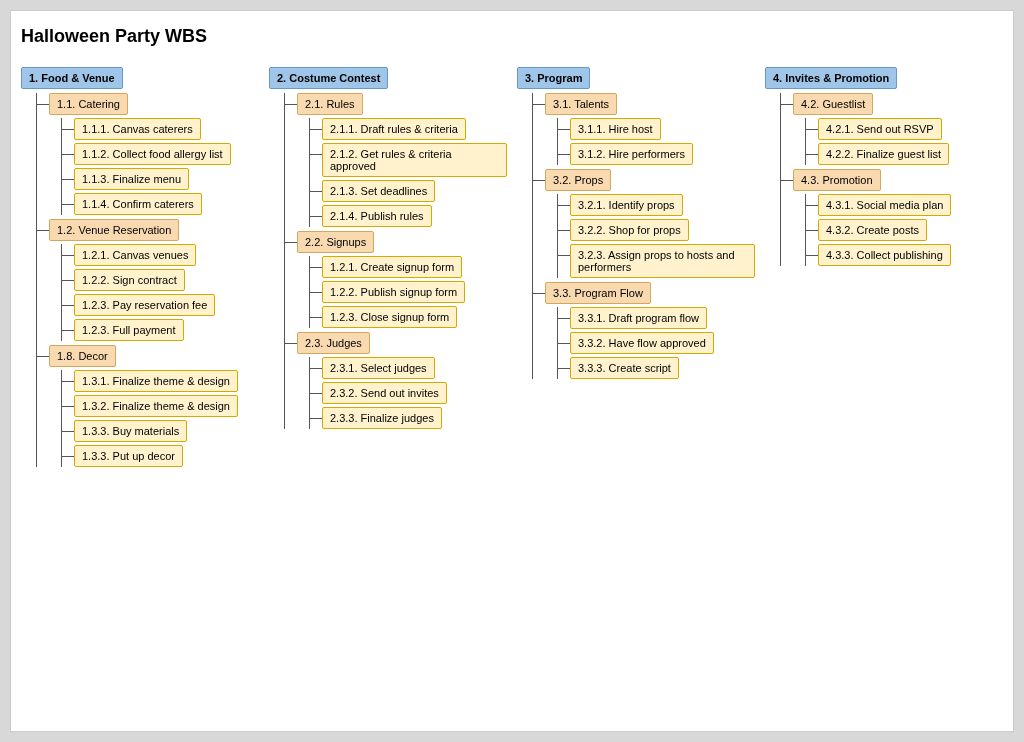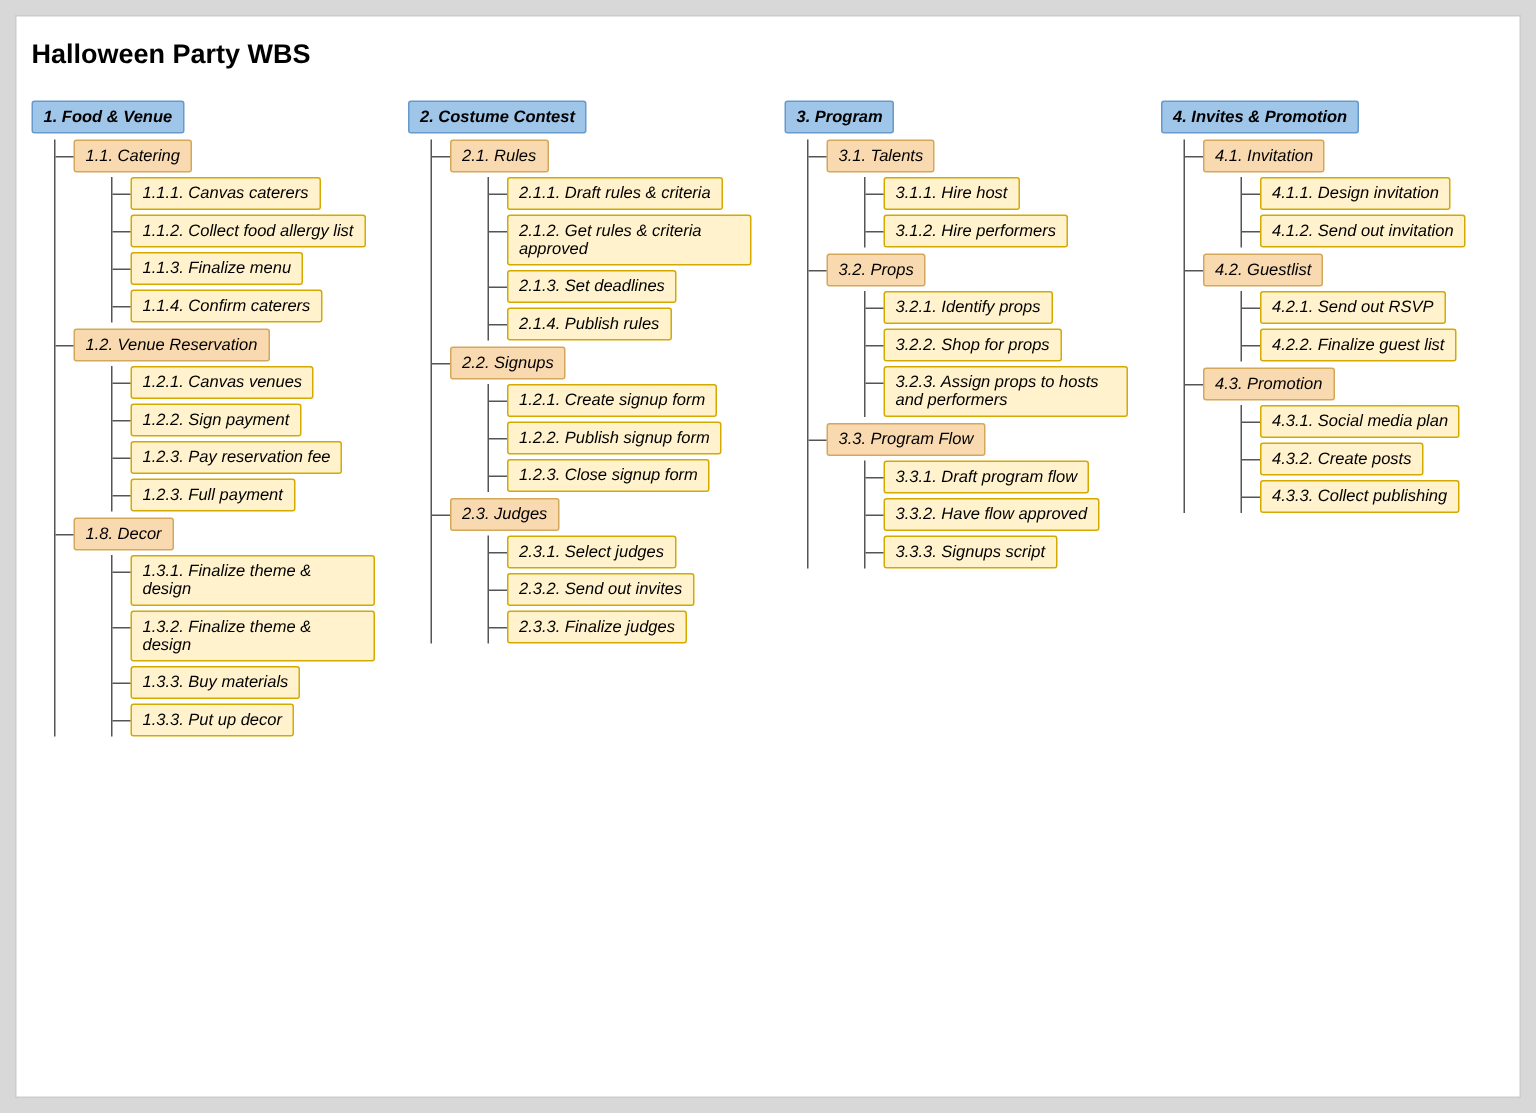--- a/index.html
+++ b/index.html
@@ -51,23 +51,22 @@
       padding: 4px 7px;
       border-radius: 2px;
       font-size: 11px;
       display: inline-block;
     }
 
     
     .main-layout {
       display: grid;
       grid-template-columns: 1fr 1fr 1fr 1fr;
-      gap: 22px;
+      gap: 10px;
       width: 100%;
-      font-style: italic;
     }
 
     .wbs-column {
       display: flex;
       flex-direction: column;
       align-items: flex-start;
       gap: 4px;
     }
 
     
@@ -90,21 +89,21 @@
     .l2-item::before {
       content: '';
       position: absolute;
       left: 0;
       top: 11px;
       width: 12px;
       height: 1px;
       background: #555;
     }
     .l3-wrap {
-      margin-left: 25px;
+      margin-left: 12px;
       border-left: 1px solid #555;
       padding-left: 0;
     }
     .l3-item {
       position: relative;
       padding-left: 12px;
       margin: 3px 0;
     }
     .l3-item::before {
       content: '';
@@ -138,21 +137,21 @@
               <div class="l3-item"><span class="box-yellow">1.1.2. Collect food allergy list</span></div>
               <div class="l3-item"><span class="box-yellow">1.1.3. Finalize menu</span></div>
               <div class="l3-item"><span class="box-yellow">1.1.4. Confirm caterers</span></div>
             </div>
           </div>
 
           <div class="l2-item">
             <span class="box-peach">1.2. Venue Reservation</span>
             <div class="l3-wrap">
               <div class="l3-item"><span class="box-yellow">1.2.1. Canvas venues</span></div>
-              <div class="l3-item"><span class="box-yellow">1.2.2. Sign payment</span></div>
+              <div class="l3-item"><span class="box-yellow">1.2.2. Sign contract</span></div>
               <div class="l3-item"><span class="box-yellow">1.2.3. Pay reservation fee</span></div>
               <div class="l3-item"><span class="box-yellow">1.2.3. Full payment</span></div>
             </div>
           </div>
 
           <div class="l2-item">
             <span class="box-peach">1.8. Decor</span>
             <div class="l3-wrap">
               <div class="l3-item"><span class="box-yellow">1.3.1. Finalize theme &amp; design</span></div>
               <div class="l3-item"><span class="box-yellow">1.3.2. Finalize theme &amp; design</span></div>
@@ -224,41 +223,34 @@
               <div class="l3-item"><span class="box-yellow">3.2.2. Shop for props</span></div>
               <div class="l3-item"><span class="box-yellow">3.2.3. Assign props to hosts and performers</span></div>
             </div>
           </div>
 
           <div class="l2-item">
             <span class="box-peach">3.3. Program Flow</span>
             <div class="l3-wrap">
               <div class="l3-item"><span class="box-yellow">3.3.1. Draft program flow</span></div>
               <div class="l3-item"><span class="box-yellow">3.3.2. Have flow approved</span></div>
-              <div class="l3-item"><span class="box-yellow">3.3.3. Signups script</span></div>
+              <div class="l3-item"><span class="box-yellow">3.3.3. Create script</span></div>
             </div>
           </div>
         </div>
       </div>
     </div>
 
     <div class="wbs-column">
       <div class="wbs-section">
         <div class="l1-box-wrap">
           <span class="box-blue">4. Invites &amp; Promotion</span>
         </div>
         <div class="l2-wrap">
 
-          <div class="l2-item">
-            <span class="box-peach">4.1. Invitation</span>
-            <div class="l3-wrap">
-              <div class="l3-item"><span class="box-yellow">4.1.1. Design invitation</span></div>
-              <div class="l3-item"><span class="box-yellow">4.1.2. Send out invitation</span></div>
-            </div>
-          </div>
 
           <div class="l2-item">
             <span class="box-peach">4.2. Guestlist</span>
             <div class="l3-wrap">
               <div class="l3-item"><span class="box-yellow">4.2.1. Send out RSVP</span></div>
               <div class="l3-item"><span class="box-yellow">4.2.2. Finalize guest list</span></div>
             </div>
           </div>
 
           <div class="l2-item">

